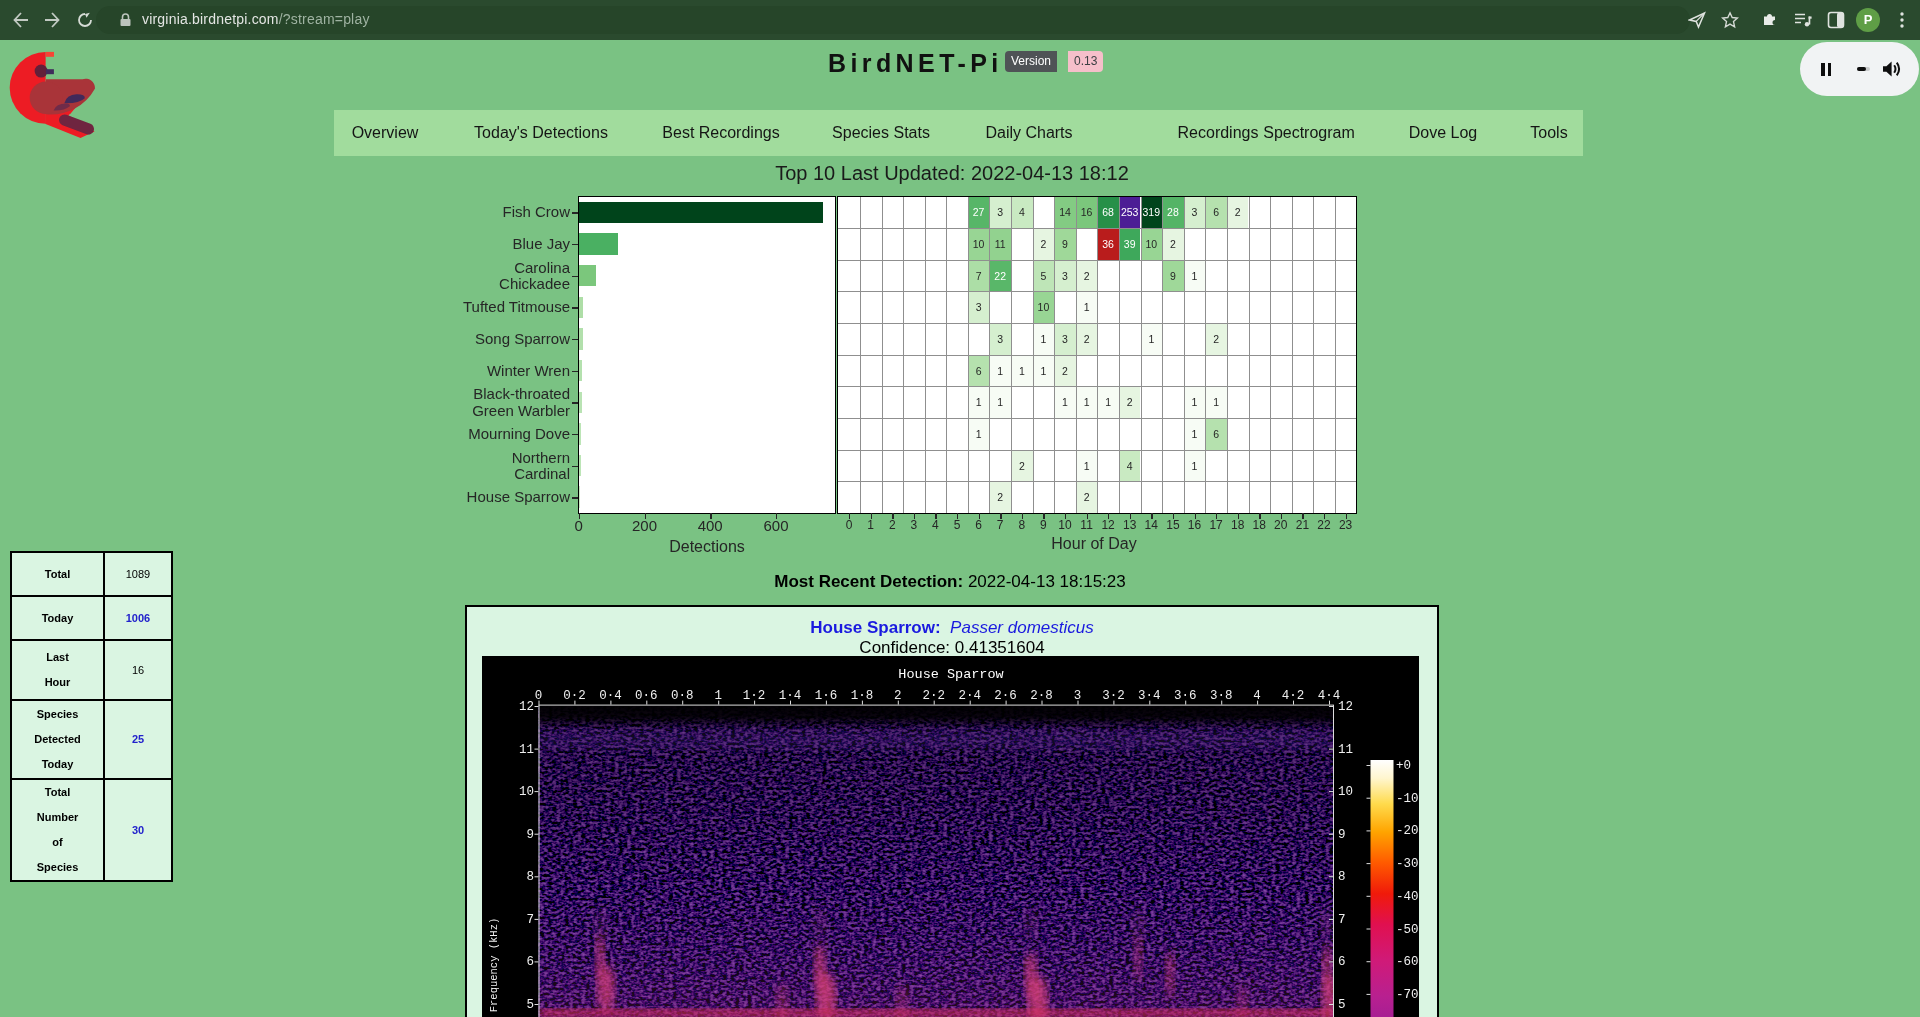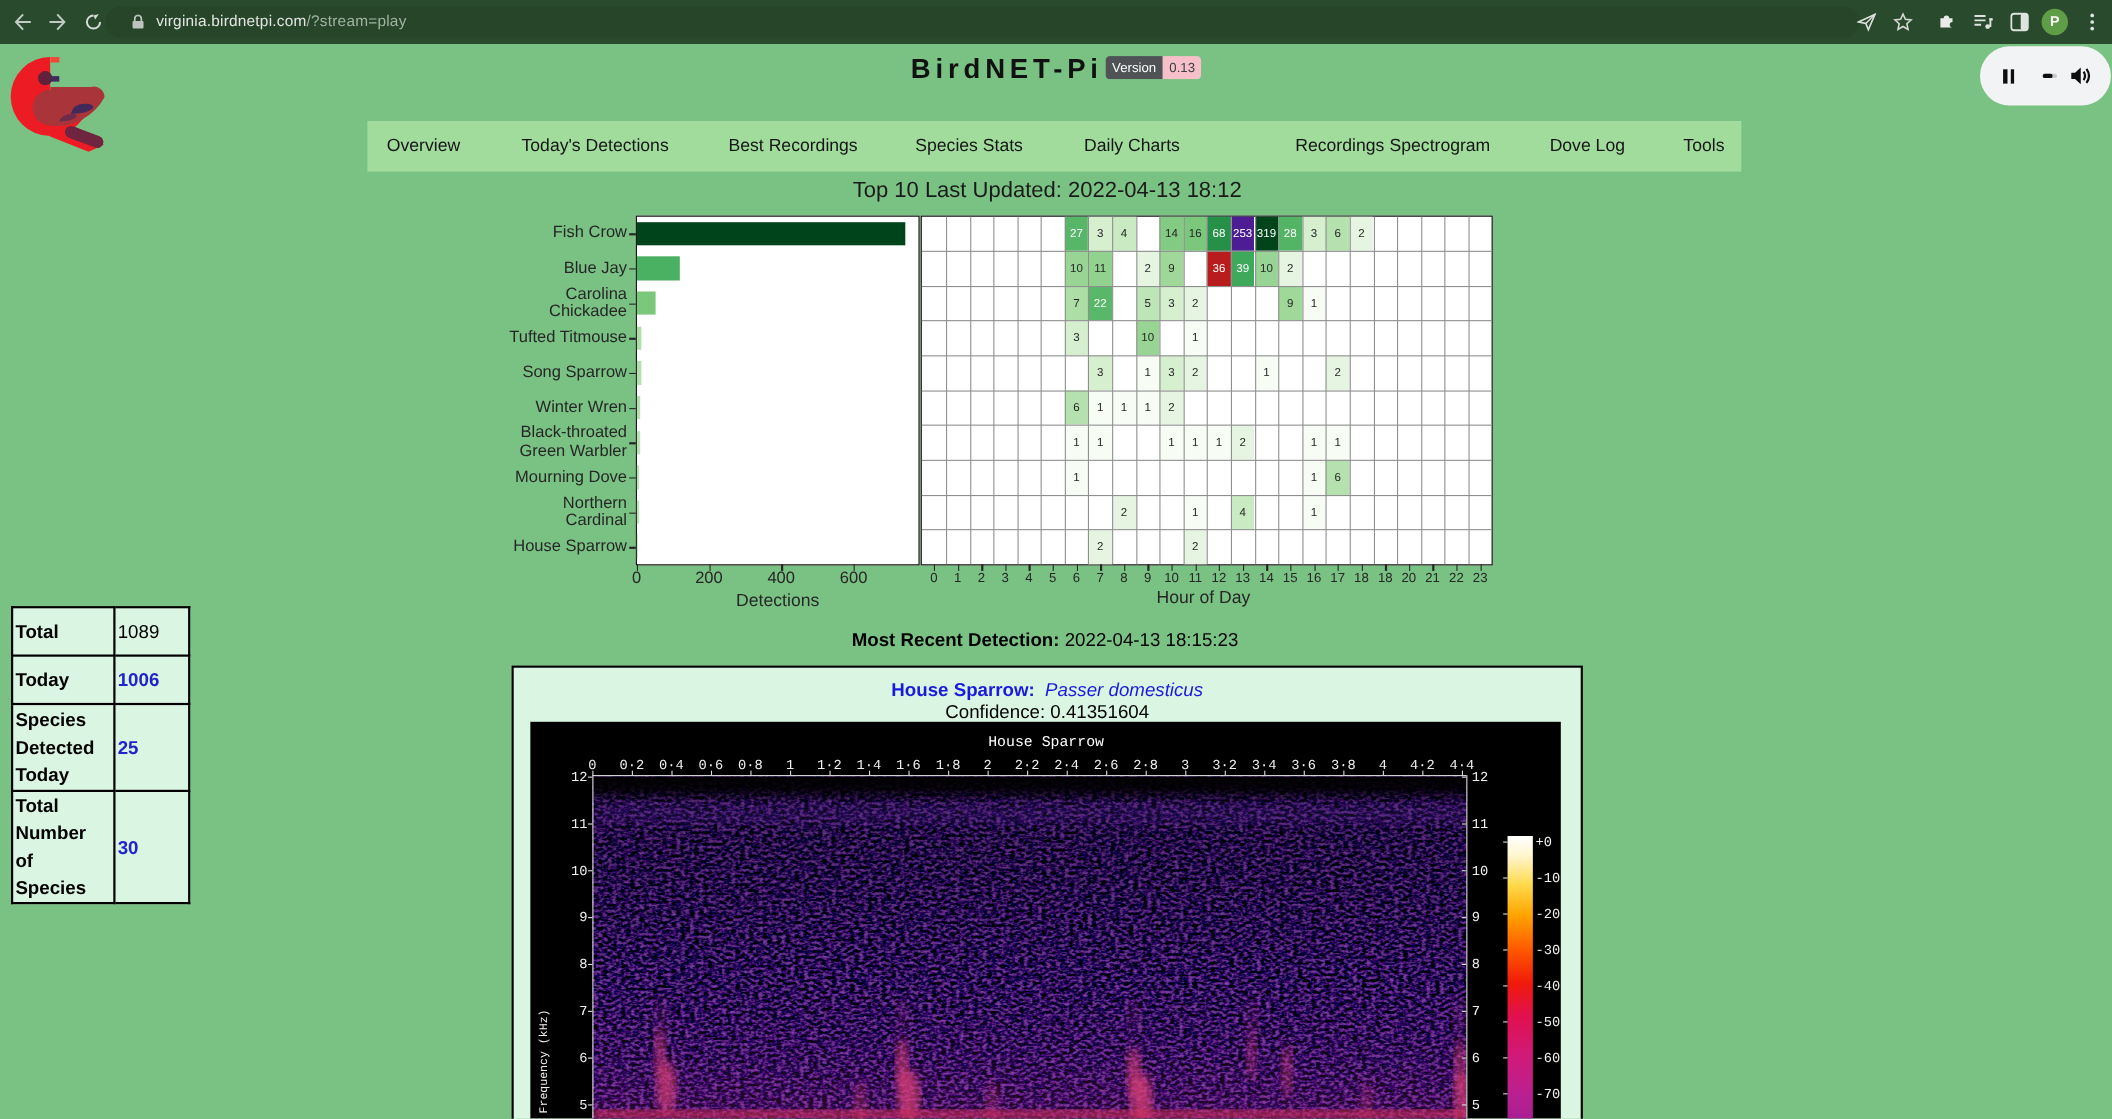--- a/index.html
+++ b/index.html
@@ -8,40 +8,40 @@
 .abs { position:absolute; }
 
 #chrome { position:absolute; left:0; top:0; width:1920px; height:40px; background:#2a4a2e;padding-left:36px; }
 #urlpill { position:absolute; left:96px; top:6px; width:1594px; height:28px; border-radius:14px; background:#264529; }
 #urltext { position:absolute; left:142px; top:11px; font-size:14px; color:#e4e6e4; letter-spacing:0.2px; }
 #urltext span { color:#9fb3a2; }
 
 #title { position:absolute; left:828px; top:49px; font-size:25px; font-weight:bold; letter-spacing:4.4px; color:#111; }
 #vbadge { position:absolute; left:1005px; top:51px; height:21px; font-size:12px; line-height:21px; border-radius:4px; overflow:hidden; }
 #vbadge .vl { background:#4f5356; color:#fff; padding:0 6px; float:left; }
-#vbadge .vr { background:#f6bfca; color:#3c4043; padding:0 6px; float:left; }
+#vbadge .vr { background:#f6bfca; color:#3c4043; padding:0 6px; float:left;margin-left:11px; }
 
 #audio { position:absolute; left:1800px; top:42px; width:119px; height:54px; border-radius:27px; background:#f1f3f4; }
 
 #nav { position:absolute; left:334px; top:110px; width:1249px; height:46px; background:#a1dc9d; }
 .nitem { position:absolute; top:50%; transform:translate(-50%,-50%); font-size:16px; color:#151515; white-space:nowrap; }
 
 #charttitle { position:absolute; left:952px; top:162px; transform:translateX(-50%); font-size:20px; color:#1a1a1a; }
 #plotL { position:absolute; left:577.7px; top:195.5px; width:258.6px; height:318.5px; background:#fff; border:1px solid #000; }
 #plotR { position:absolute; left:837.3px; top:195.5px; width:520.1px; height:318.5px; background:#fff; border:1px solid #000; }
 .hc { position:absolute; width:21.6px; height:31.65px; display:flex; align-items:center; justify-content:center; }
 .hc span { font-size:10.5px; }
 .ylab { position:absolute; right:1350px; transform:translateY(-50%); font-size:15px; color:#262626; text-align:right; line-height:16.5px; white-space:nowrap; }
 .xlab { position:absolute; transform:translateX(-50%); font-size:15px; color:#262626; top:517px !important; }
 .hlab { position:absolute; transform:translateX(-50%); font-size:12px; color:#262626; top:518px !important; }
 #detlab { position:absolute; left:707px; top:538px; transform:translateX(-50%); font-size:16px; color:#262626; }
 #hodlab { position:absolute; left:1094px; top:535px; transform:translateX(-50%); font-size:16px; color:#262626; }
 
 #stats { position:absolute; left:10px; top:551px; border-collapse:collapse; background:#daf5e2; table-layout:fixed; }
-#stats td { border:2px solid #000; text-align:left; vertical-align:middle; font-size:17px; color:#000; padding:0 2px; line-height:25px; }
+#stats td { border:2px solid #000; text-align:center; vertical-align:middle; font-size:11px; color:#000; padding:0 2px; line-height:25px; }
 #stats td.l { font-weight:bold; width:93px; }
 #stats td.v { width:68px; }
 #stats td.b { color:#2222cc; font-weight:bold; }
 #stats tr.r1 { height:44px; } #stats tr.r2 { height:44px; } #stats tr.r3 { height:60px; }
 #stats tr.r4 { height:79px; } #stats tr.r5 { height:98px; }
 
 #recent { position:absolute; left:950px; top:572px; transform:translateX(-50%); font-size:17px; color:#000; white-space:nowrap; }
 
 #box { position:absolute; left:465px; top:605px; width:974px; height:420px; background:#daf5e2; border:2px solid #000; }
 #hs1 { position:absolute; left:489px; top:618px; width:926px; text-align:center; font-size:17px; color:#1a1adf; }
@@ -438,20 +438,24 @@
 <div id="hodlab">Hour of Day</div>
 <table id="stats">
 <tbody>
       <tr class="r1">
         <td class="l">Total</td>
         <td class="v">1089</td>
       </tr>
 <tr class="r2">
         <td class="l">Today</td>
         <td class="v b">1006</td>
+      </tr>
+<tr class="r3">
+        <td class="l">Last<br>Hour</td>
+        <td class="v">16</td>
       </tr>
 <tr class="r4">
         <td class="l">Species<br>Detected<br>Today</td>
         <td class="v b">25</td>
       </tr>
 <tr class="r5">
         <td class="l">Total<br>Number<br>of<br>Species</td>
         <td class="v b">30</td>
       </tr>
 </tbody>

